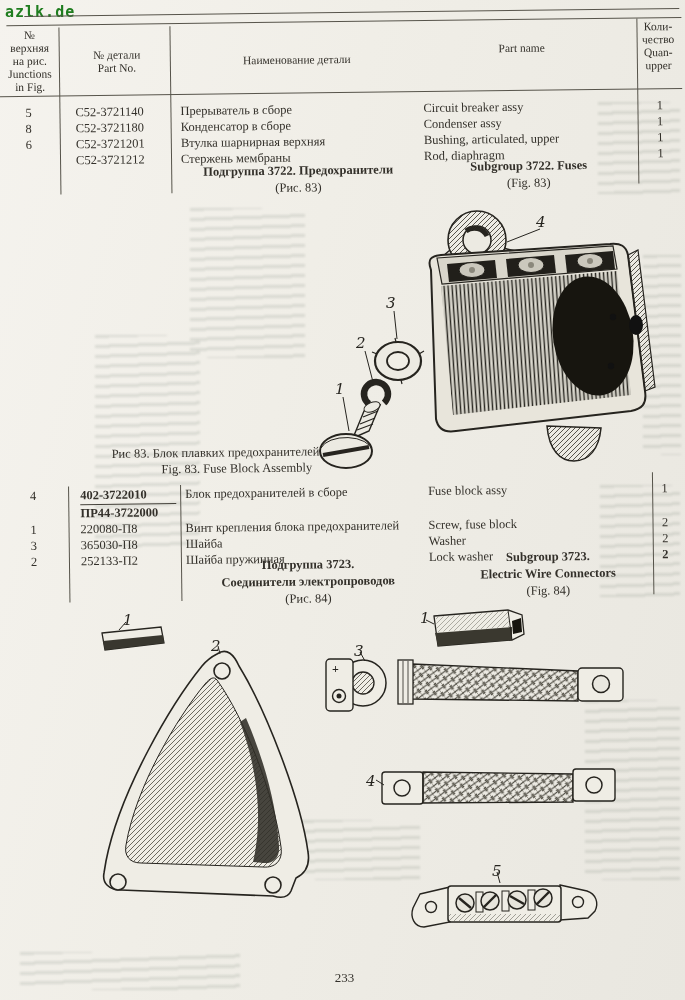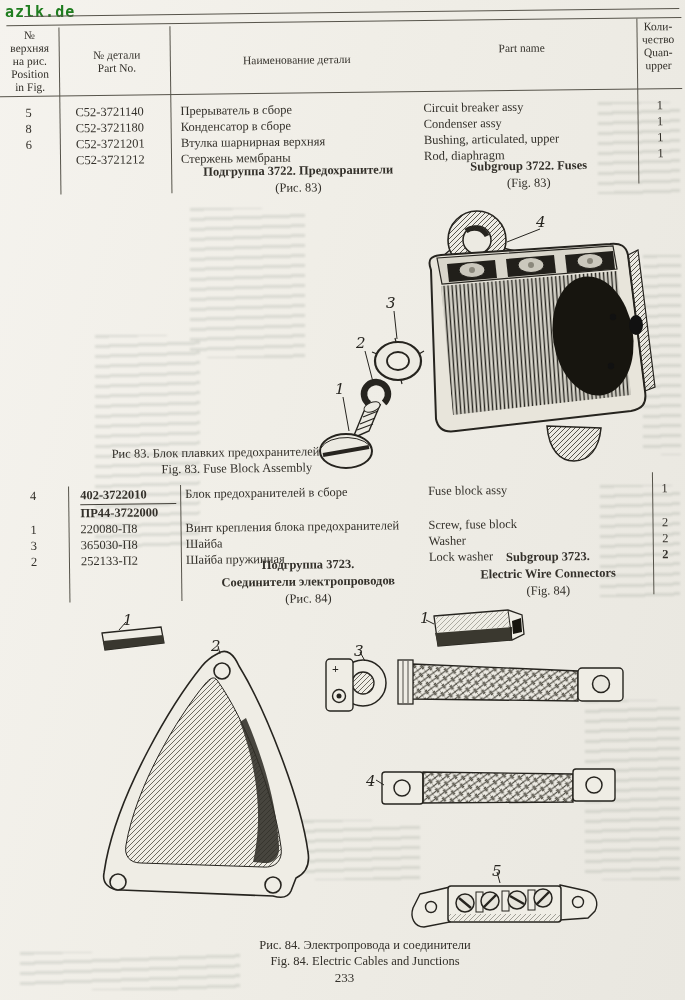--- a/index.html
+++ b/index.html
@@ -53,21 +53,21 @@
     <div class="rule" style="top:25px;left:10px;width:675px;"></div>
     <div class="rule" style="top:96px;left:0;width:685px;"></div>
     <div class="vrule" style="left:62px;top:28px;height:167px;"></div>
     <div class="vrule" style="left:173px;top:28px;height:167px;"></div>
     <div class="vrule" style="left:640px;top:26px;height:165px;"></div>
 
     <div class="hc" style="left:6px;top:29px;width:54px;">
       <span style="display:block">№</span>
       <span style="display:block">верхняя</span>
       <span style="display:block">на рис.</span>
-      <span style="display:block">Position</span>
+      <span style="display:block">Junctions</span>
       <span style="display:block">in Fig.</span>
     </div>
     <div class="hc" style="left:70px;top:50px;width:100px;">
       <span style="display:block">№ детали</span>
       <span style="display:block">Part No.</span>
     </div>
     <div class="hc" style="left:180px;top:57px;width:240px;">Наименование детали</div>
     <div class="hc" style="left:425px;top:48px;width:200px;">Part name</div>
     <div class="hc" style="left:638px;top:28px;width:47px;">
       <span style="display:block">Коли-</span>
@@ -300,19 +300,15 @@
     </g>
     <path d="M66 22 L59 30 M158 46 L160 54 M366 20 L374 24 M300 52 L305 61 M316 180 L324 185 M437 272 L440 283" stroke="#26241f" stroke-width="1"></path>
   </svg>
   <span class="callout" style="left:123px;top:611px;">1</span>
   <span class="callout" style="left:211px;top:637px;">2</span>
   <span class="callout" style="left:420px;top:609px;">1</span>
   <span class="callout" style="left:354px;top:642px;">3</span>
   <span class="callout" style="left:366px;top:772px;">4</span>
   <span class="callout" style="left:492px;top:862px;">5</span>
 
-  <div class="cap" style="left:235px;top:937px;width:260px;">
-    <span style="display:block">Рис. 84. Электропровода и соединители</span>
-    <span style="display:block">Fig. 84. Electric Cables and Junctions</span>
-  </div>
   <div class="pagenum">233</div>
 
 </div>
 
 </body></html>

